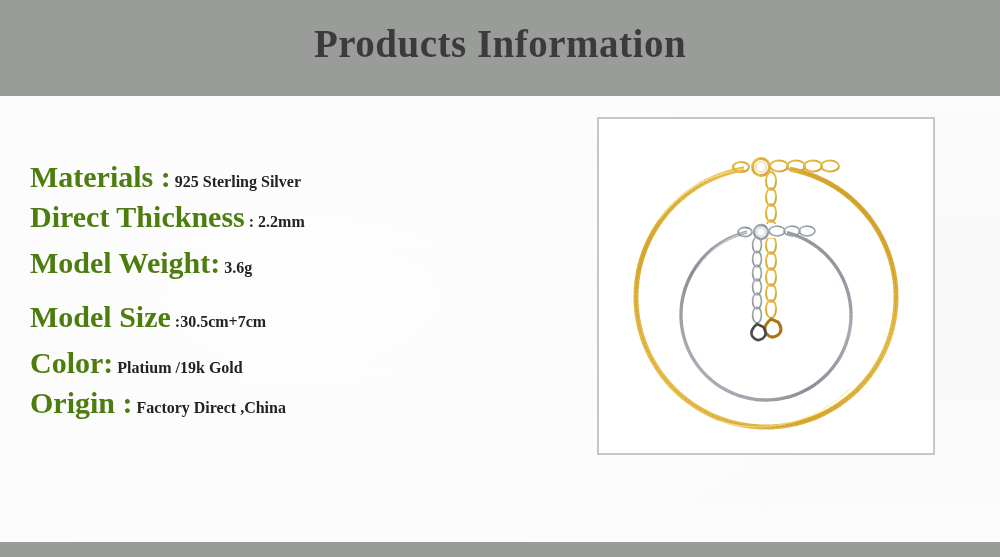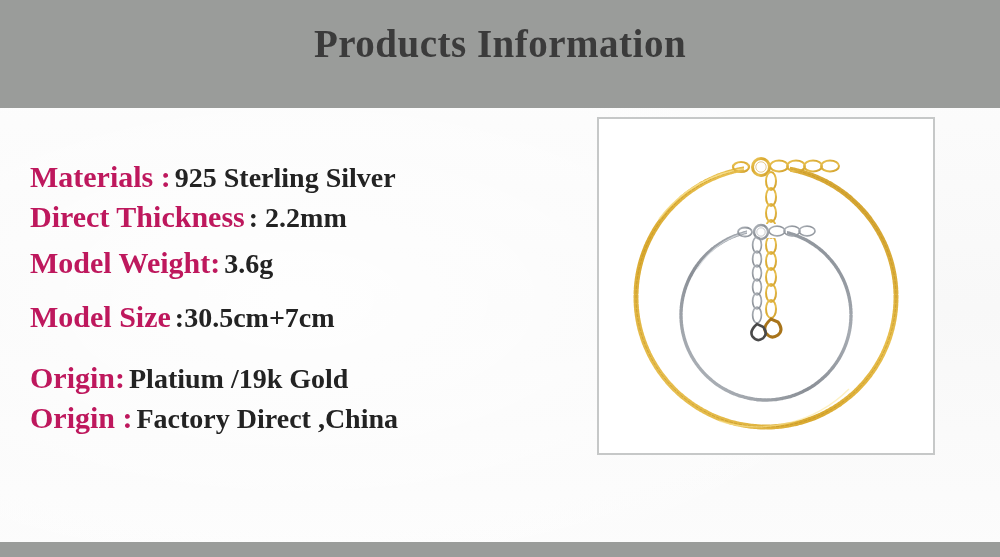--- a/index.html
+++ b/index.html
@@ -36,21 +36,21 @@
       radial-gradient(ellipse 620px 300px at 300px 300px, rgba(255,255,255,0.88) 0%, rgba(255,255,255,0.45) 55%, rgba(255,255,255,0.05) 100%),
       linear-gradient(180deg, #fdfdfd 0%, #f8f8f8 55%, #fcfcfc 100%);
     pointer-events: none;
   }
 
   
   .banner {
     position: absolute;
     left: 0; top: 0;
     width: 1000px;
-    height: 108px;
+    height: 96px;
     background: #9a9c9a;
   }
   .banner-title {
     position: absolute;
     left: 0; top: 0;
     width: 1000px;
     height: 88px;
     line-height: 88px;
     text-align: center;
     font-size: 39px;
@@ -78,31 +78,31 @@
     width: 540px;
   }
   .spec-row {
     white-space: nowrap;
     color: #262626;
     margin-bottom: 4px;
   }
   .spec-label {
     font-weight: bold;
     font-size: 30px;
-    color: #be185d;
+    color: #4d7c0f;
   }
   .spec-value {
     font-weight: bold;
-    font-size: 28px;
+    font-size: 16px;
     color: #232323;
   }
   .r1 { margin-bottom: 6px; }
   .r2 { margin-bottom: 12px; }
   .r3 { margin-bottom: 20px; }
-  .r4 { margin-bottom: 27px; }
+  .r4 { margin-bottom: 12px; }
   .r5 { margin-bottom: 6px; }
   .r6 { margin-bottom: 8px; }
 
   
   .photo-frame {
     position: absolute;
     left: 597px;
     top: 117px;
     width: 338px;
     height: 338px;
@@ -168,21 +168,21 @@
       <span class="spec-label">Model Weight:</span>
       <span class="spec-value">3.6g</span>
     </div>
 
     <div class="spec-row r4">
       <span class="spec-label">Model Size</span>
       <span class="spec-value">:30.5cm+7cm</span>
     </div>
 
     <div class="spec-row r5">
-      <span class="spec-label">Origin:</span>
+      <span class="spec-label">Color:</span>
       <span class="spec-value">Platium /19k Gold</span>
     </div>
 
     <div class="spec-row r6">
       <span class="spec-label">Origin :</span>
       <span class="spec-value">Factory Direct ,China</span>
     </div>
 
   </div>
 

